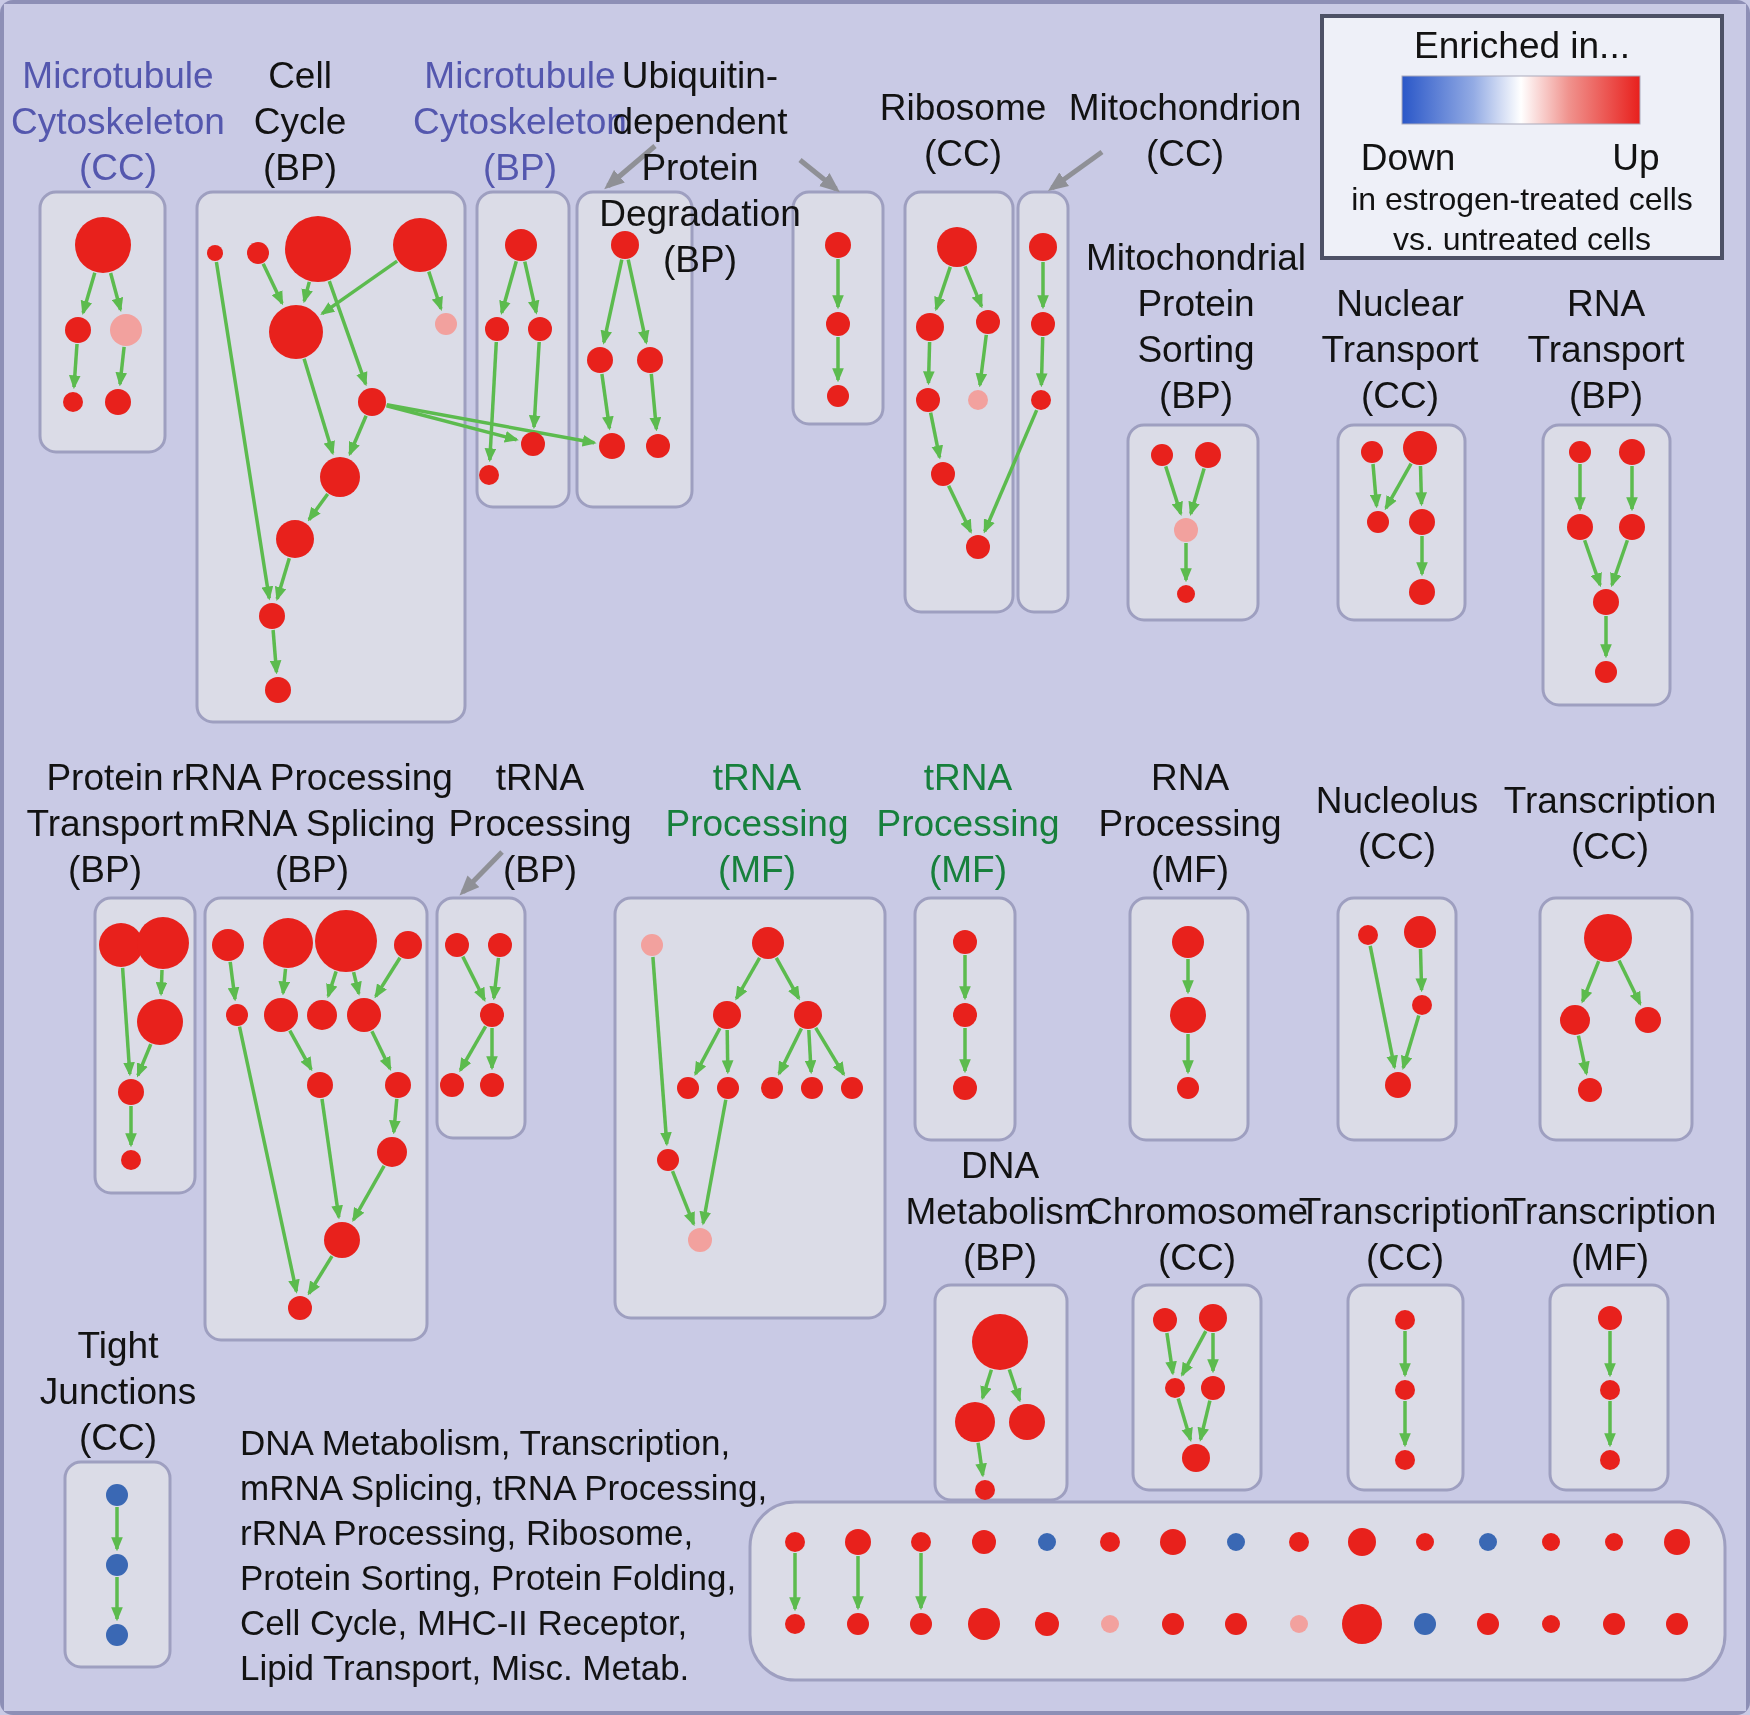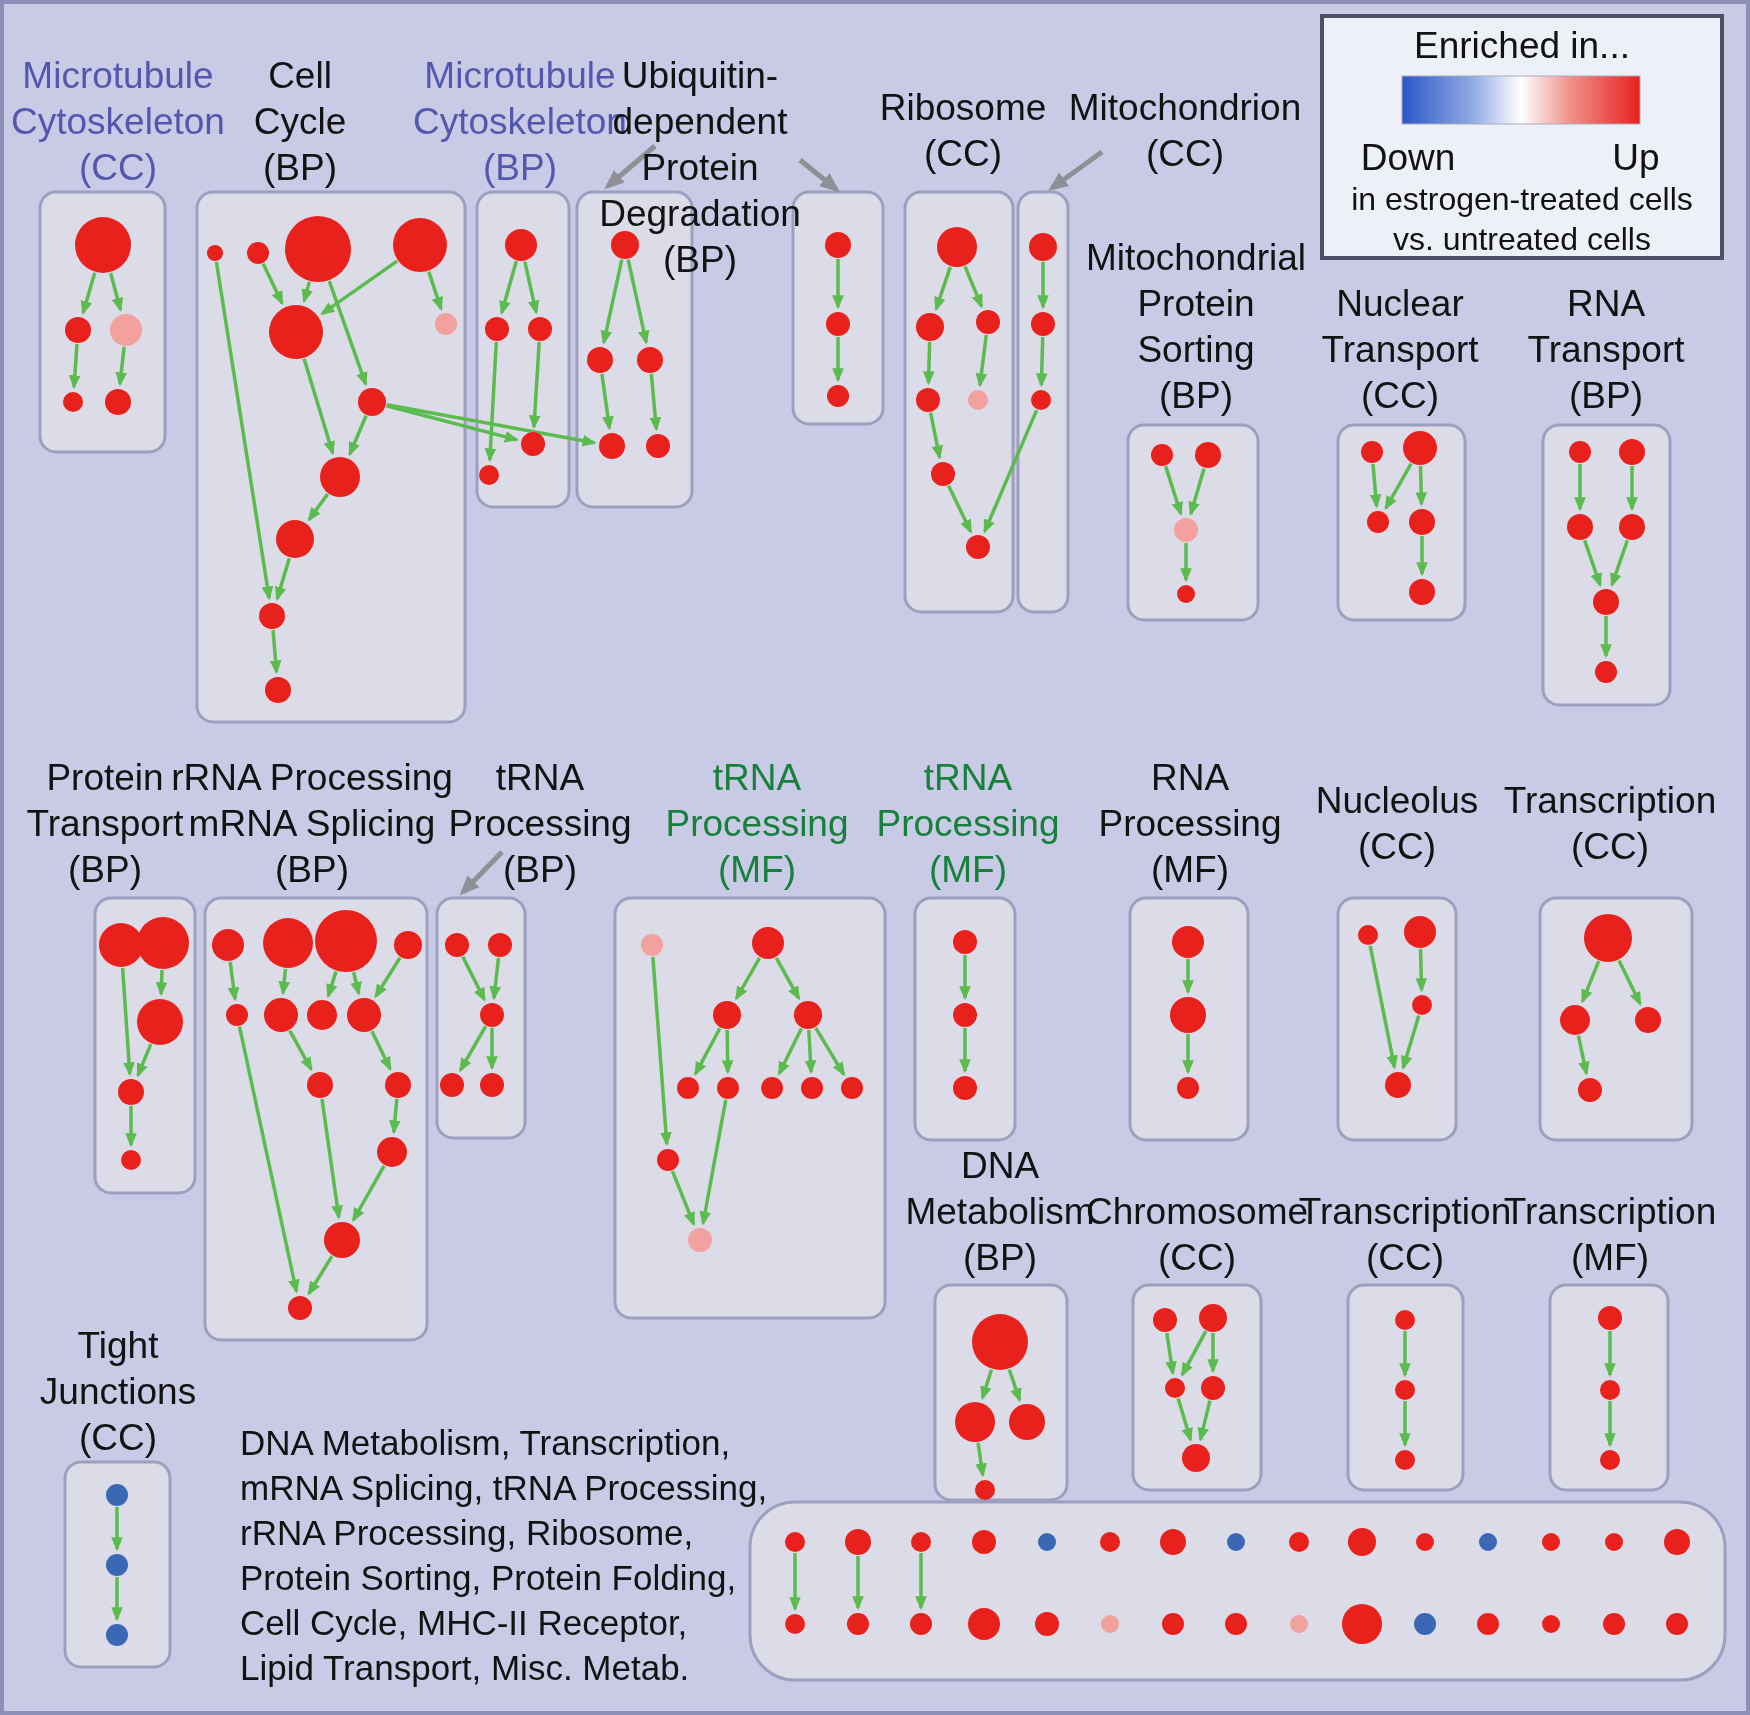--- a/index.html
+++ b/index.html
@@ -1,17 +1,17 @@
 <!DOCTYPE html>
 <html><head>
 <meta charset="utf-8">
 <style>
   html,body{margin:0;padding:0;background:#c9cae5;}
   .stage{position:relative;width:1750px;height:1715px;overflow:hidden;
-         font-family:"Liberation Sans", sans-serif;}
+         font-family:"Liberation Sans", sans-serif;border-radius:13px;}
   svg{position:absolute;left:0;top:0;display:block;}
   text{font-family:"Liberation Sans", sans-serif;}
 </style>
 </head>
 <body>
 
 <div class="stage">
   <svg id="figure-svg" viewBox="0 0 1750 1715" width="1750" height="1715">
       <defs>
         <marker id="ah-green" viewBox="0 0 12 10" refX="10" refY="5" markerWidth="14" markerHeight="12" orient="auto" markerUnits="userSpaceOnUse">

